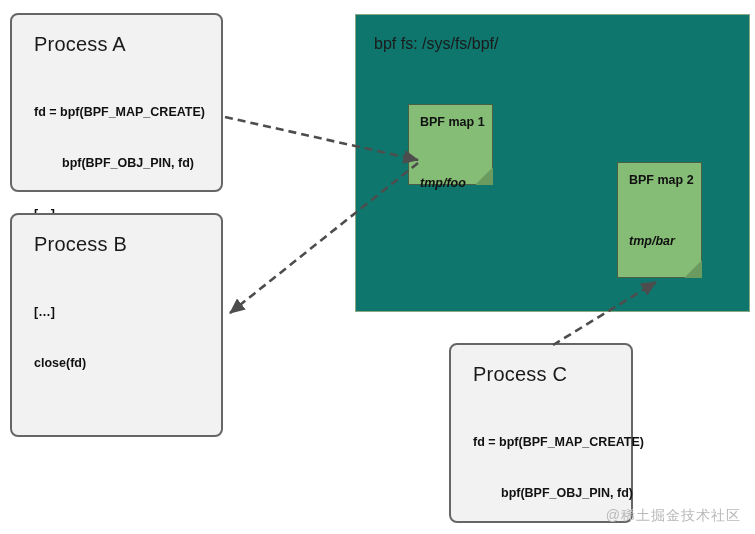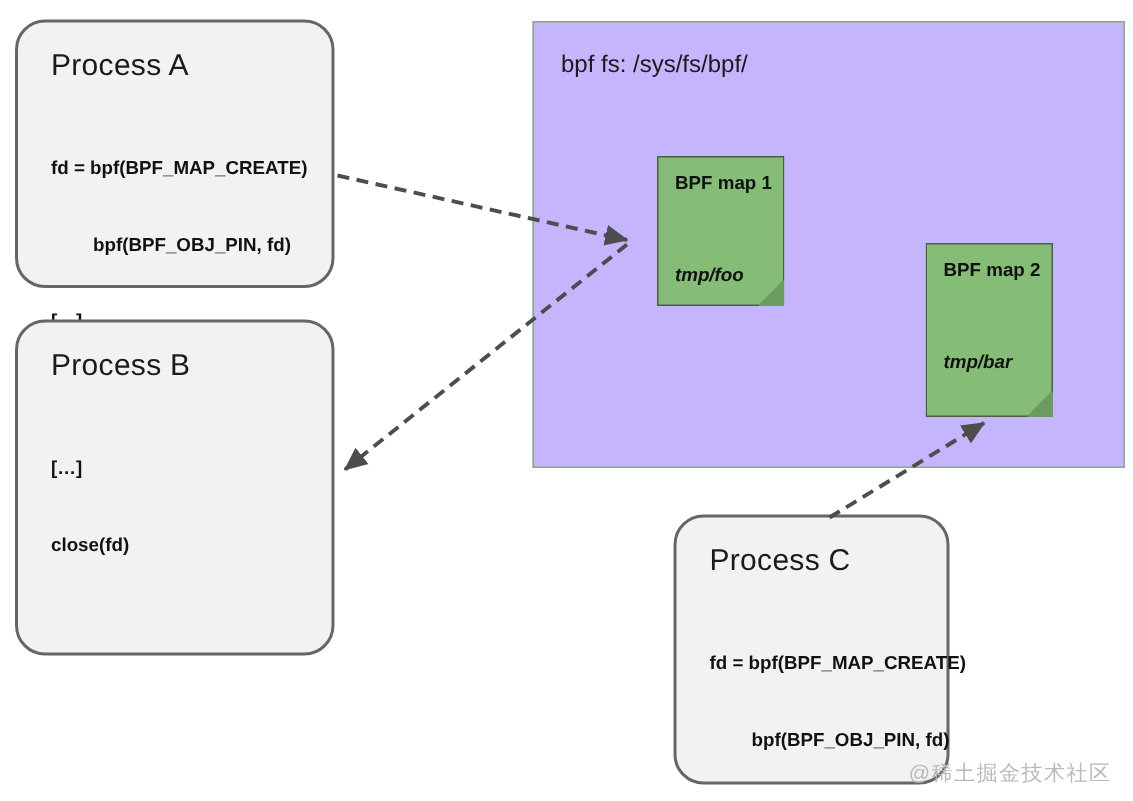--- a/index.html
+++ b/index.html
@@ -16,21 +16,21 @@
     height: 534px;
     background: #ffffff;
     overflow: hidden;
   }
 
   
   .process-box {
     position: absolute;
     background: #f2f2f2;
     border: 2px solid #666666;
-    border-radius: 20px;
+    border-radius: 8px;
     box-sizing: border-box;
   }
   .process-title {
     position: absolute;
     left: 22px;
     top: 18px;
     font-size: 20px;
     font-weight: 400;
     color: #1a1a1a;
     letter-spacing: 0.2px;
@@ -49,21 +49,21 @@
   .code-line {
     white-space: pre;
   }
   .code-indent {
     padding-left: 28px;
   }
 
   
   .fs-container {
     position: absolute;
-    background: #c4b5fd;
+    background: #0f766e;
     border: 1px solid #8aa883;
     box-sizing: border-box;
   }
   .fs-title {
     position: absolute;
     left: 18px;
     top: 20px;
     font-size: 16px;
     color: #1a1a1a;
     white-space: nowrap;
@@ -137,21 +137,21 @@
 </style>
 </head>
 <body>
 
 <div id="canvas">
 
   <div class="fs-container" style="left:355px; top:14px; width:395px; height:298px;">
     <div class="fs-title">bpf fs: /sys/fs/bpf/</div>
   </div>
 
-  <div class="bpf-map" style="left:438px; top:104px; width:85px; height:100px;">
+  <div class="bpf-map" style="left:408px; top:104px; width:85px; height:81px;">
     <div class="note-body"></div>
     <div class="note-fold"></div>
     <div class="map-name">BPF map 1</div>
     <div class="map-path">tmp/foo</div>
   </div>
 
   <div class="bpf-map" style="left:617px; top:162px; width:85px; height:116px;">
     <div class="note-body"></div>
     <div class="note-fold"></div>
     <div class="map-name">BPF map 2</div>

